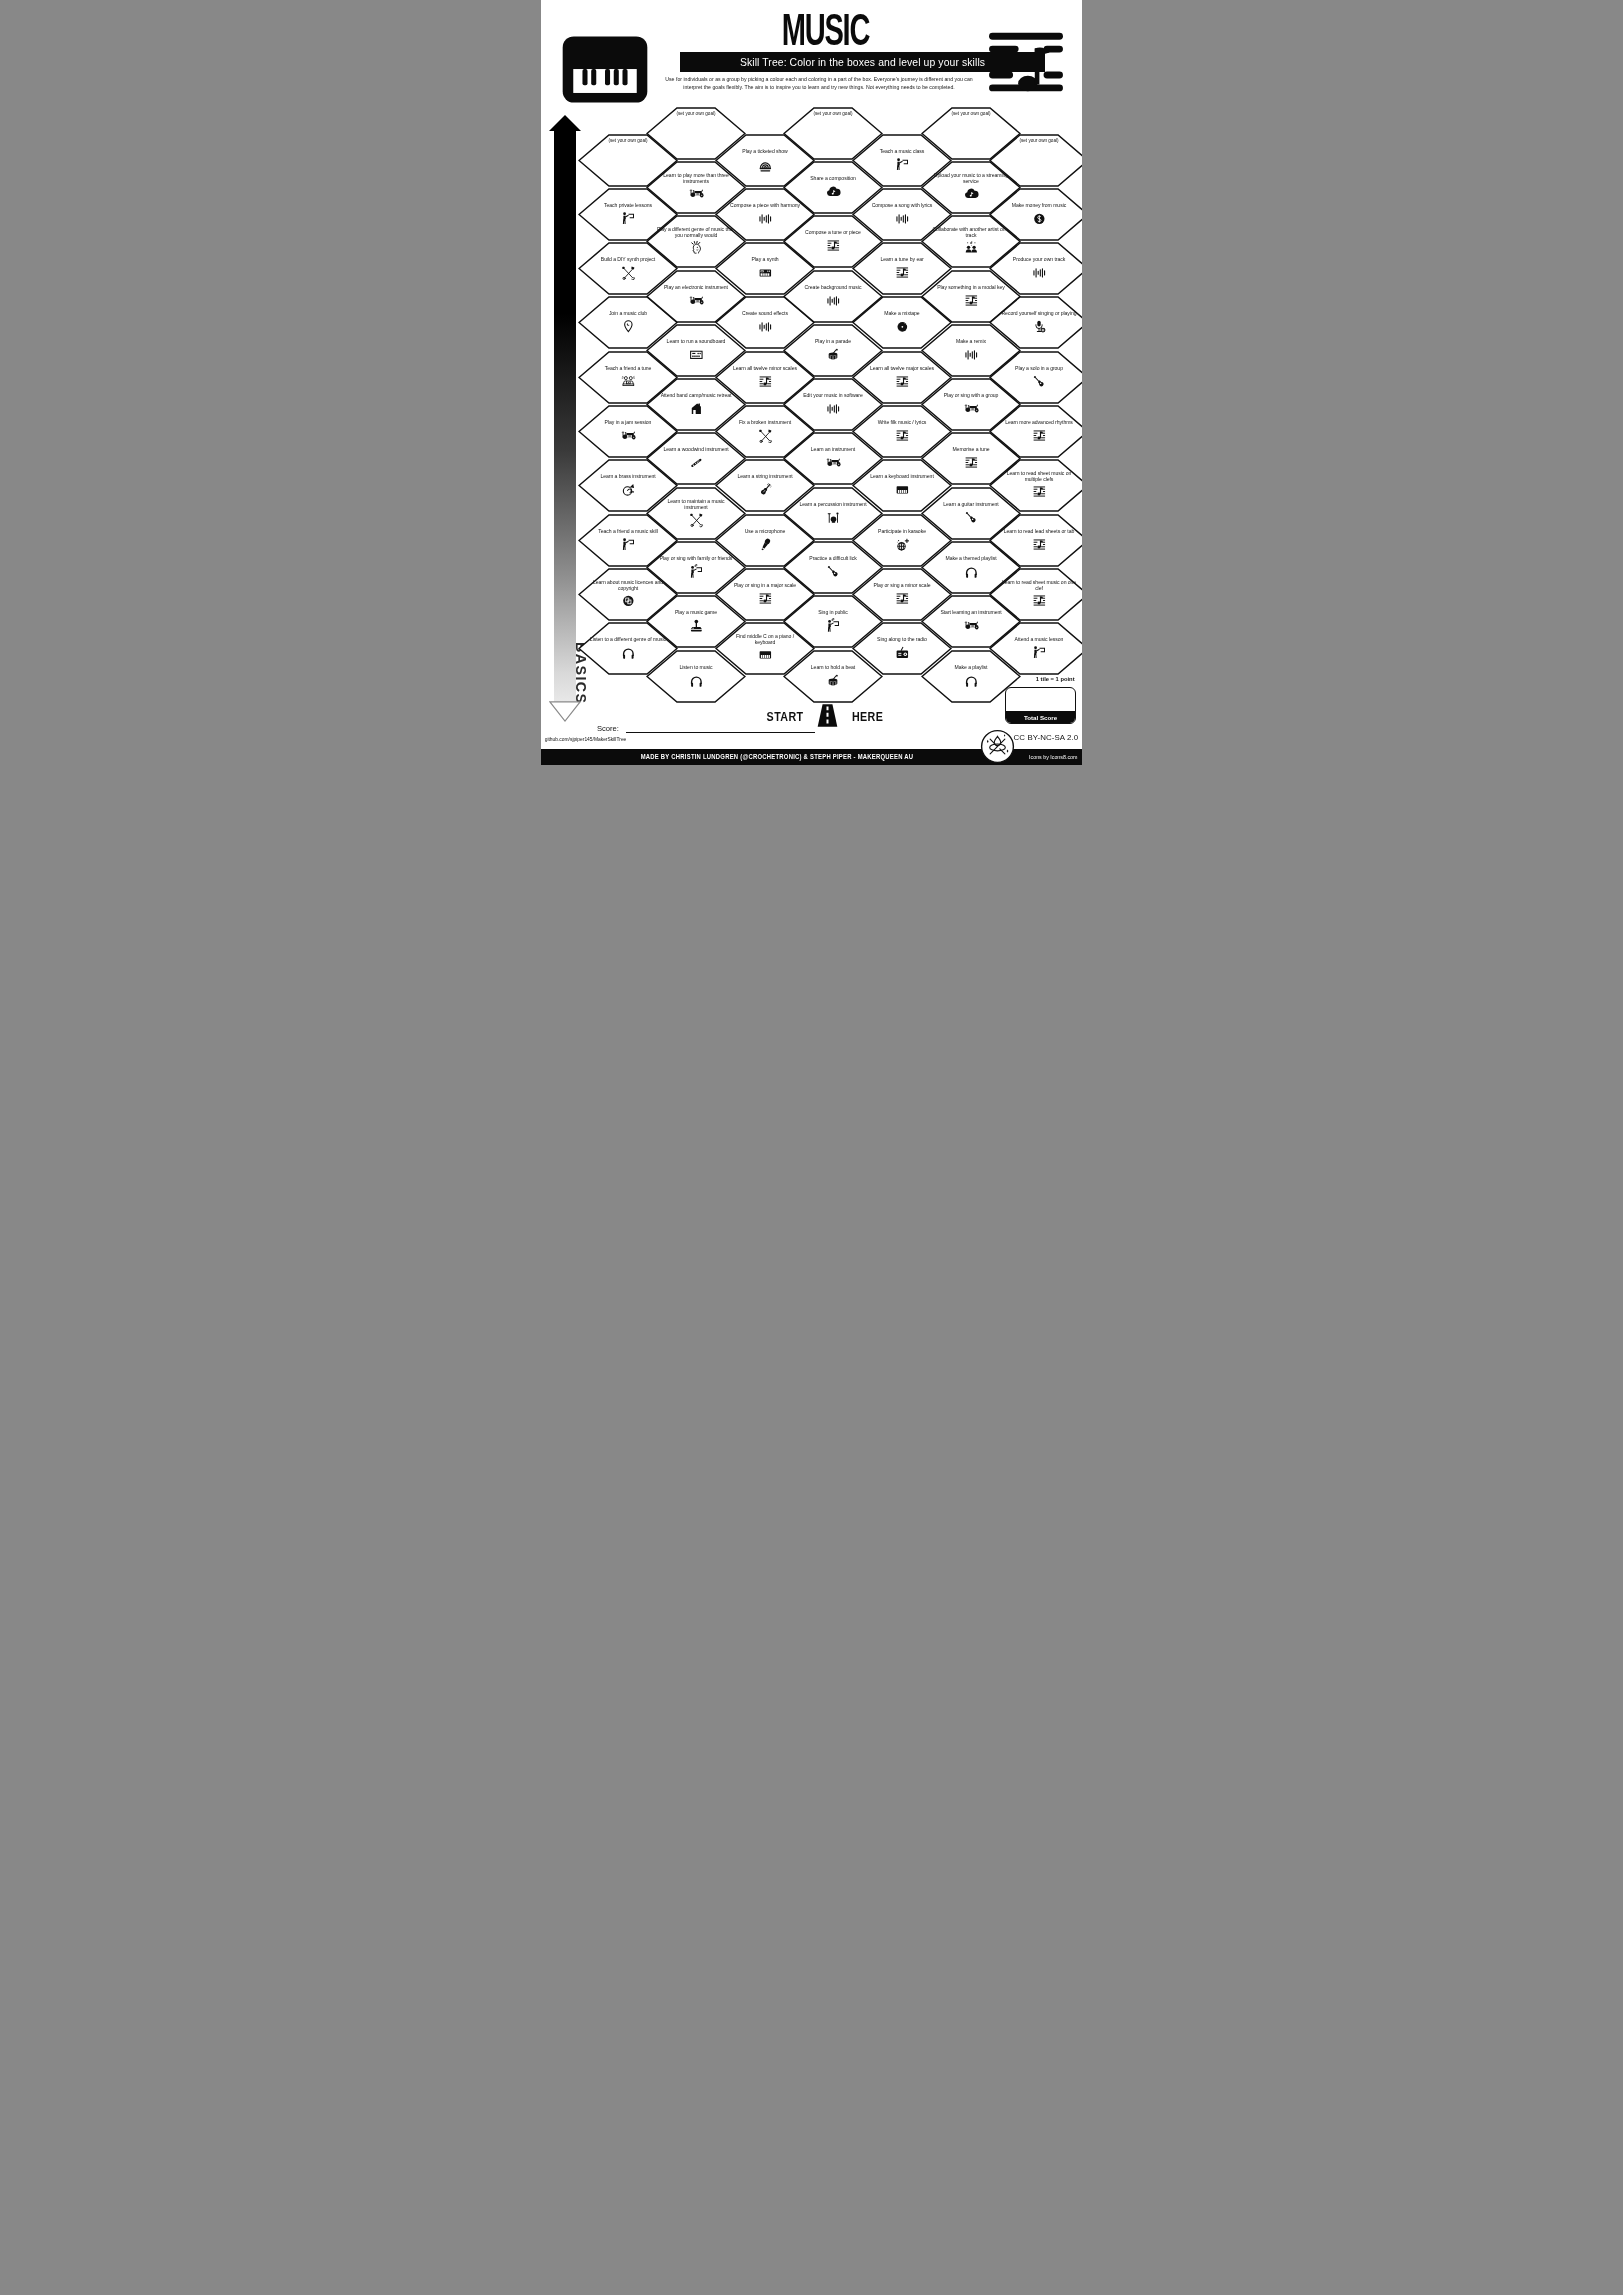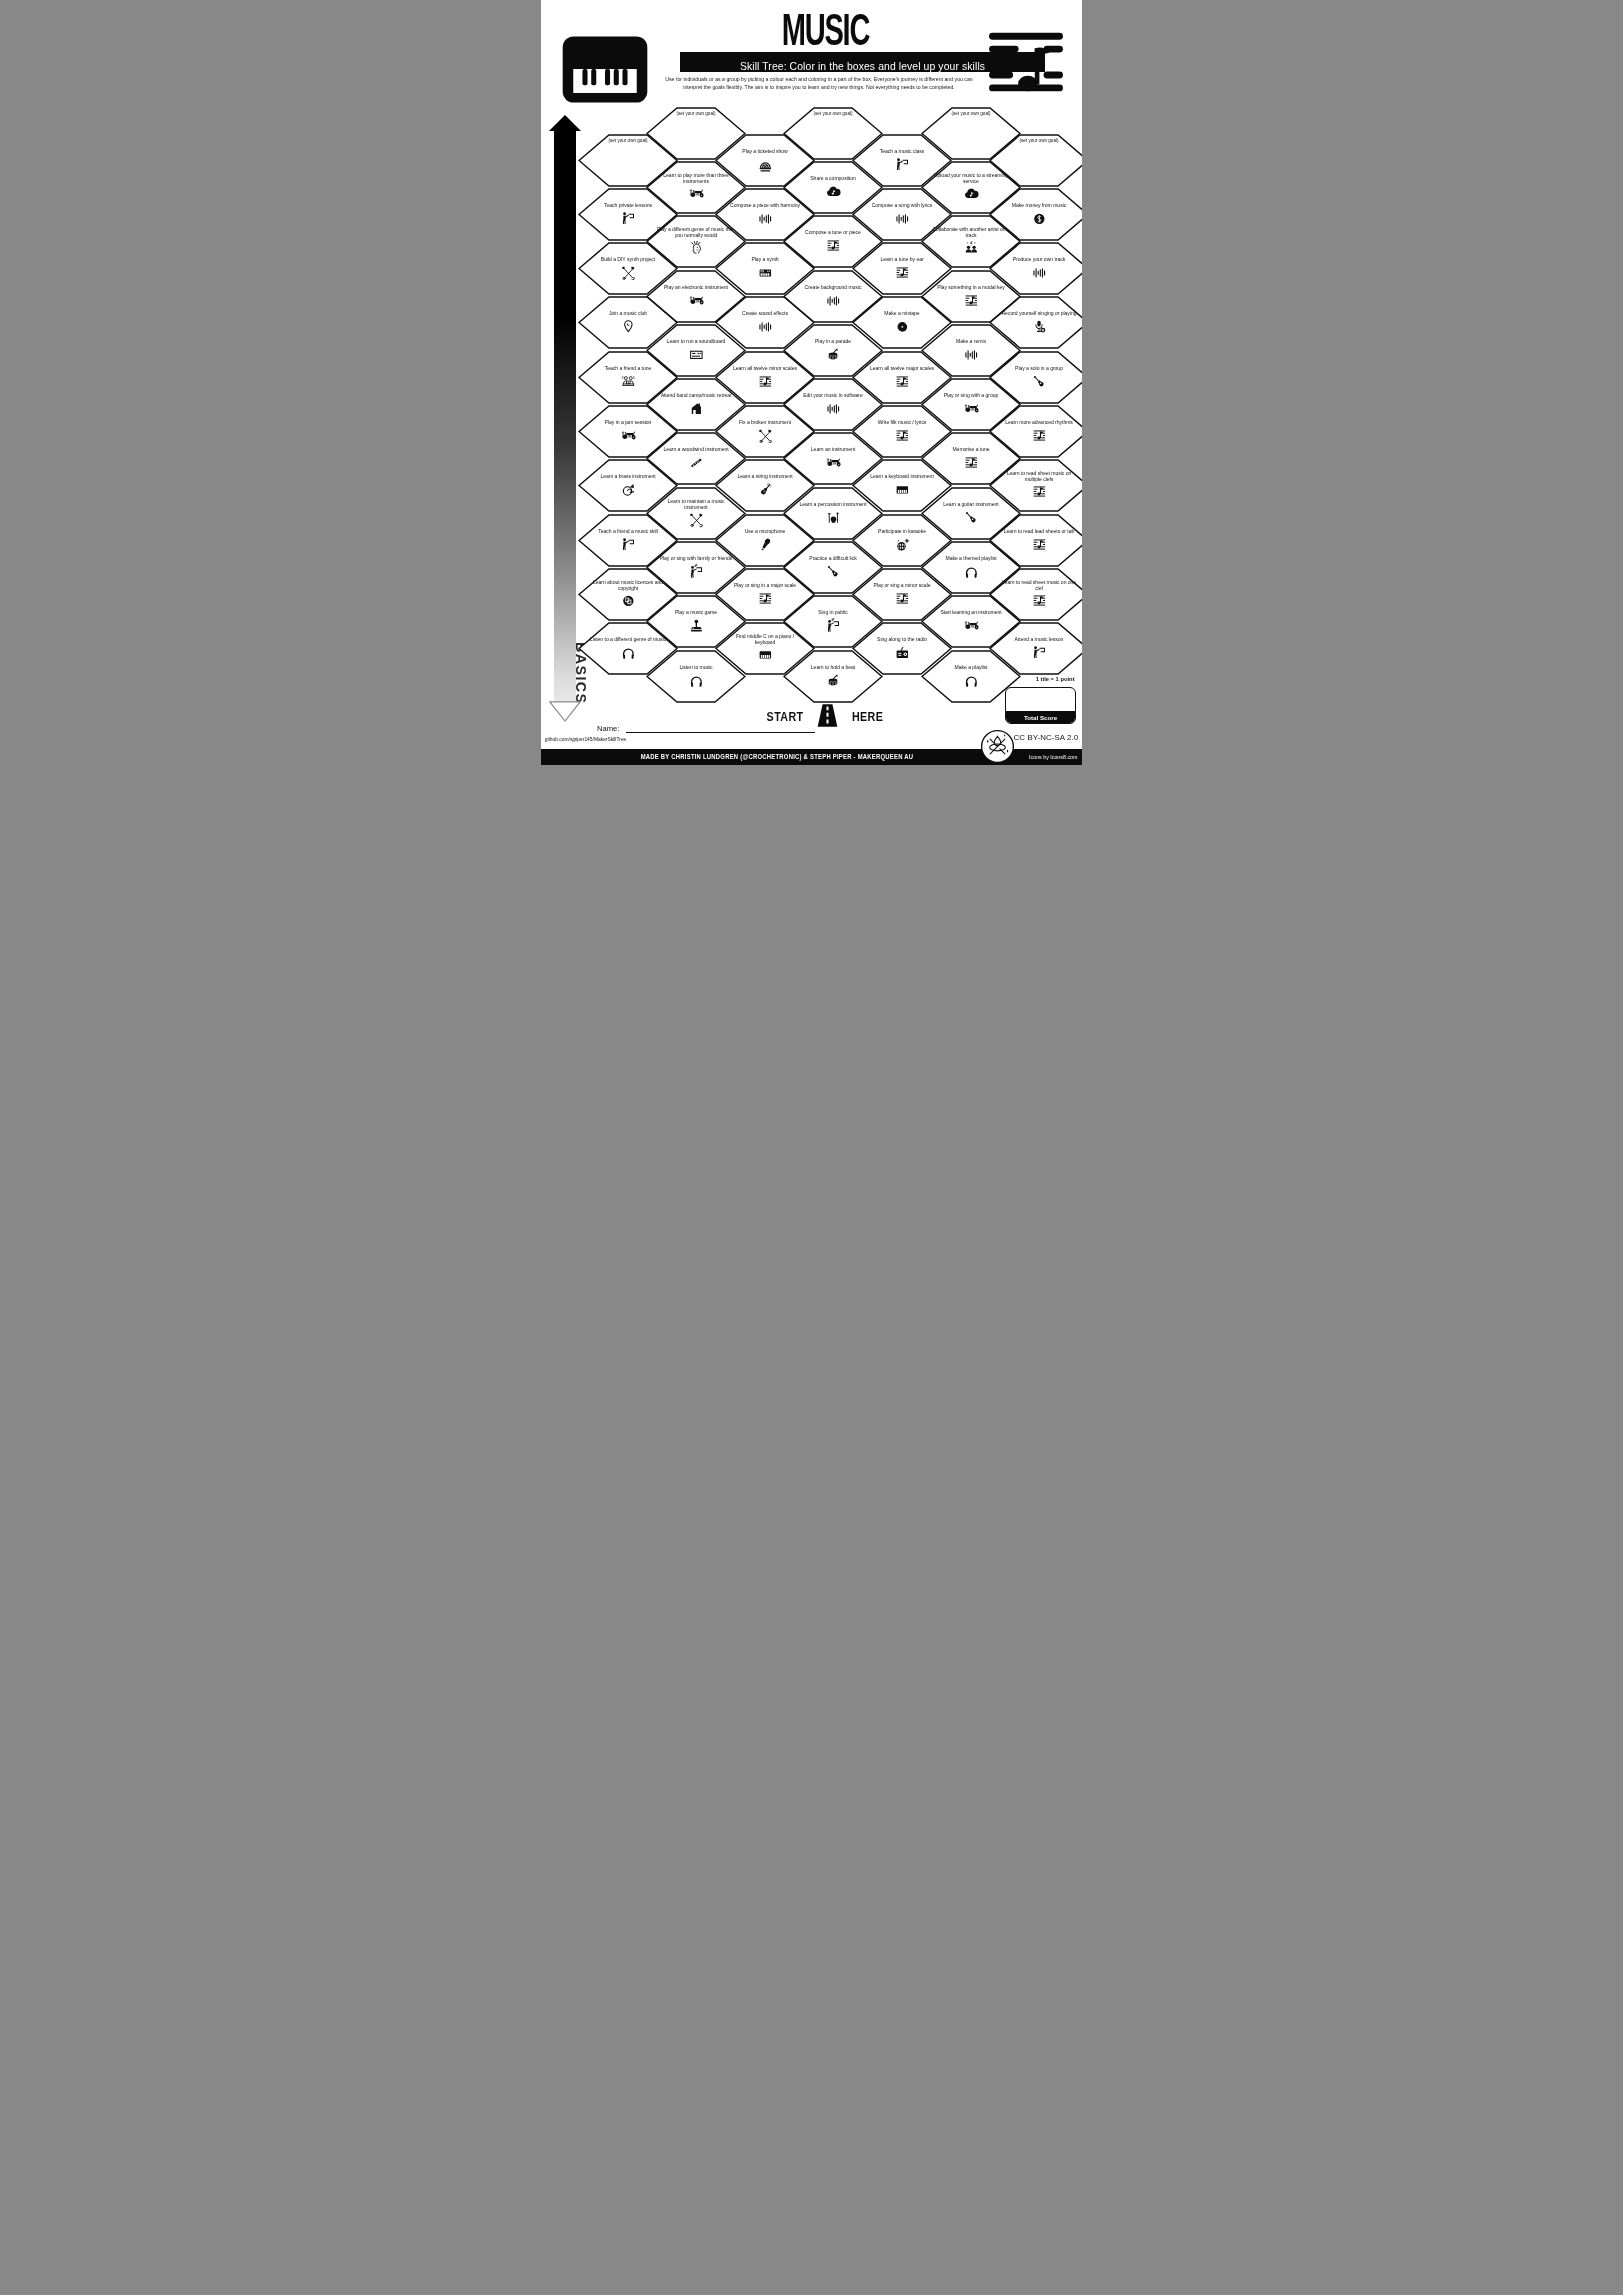--- a/index.html
+++ b/index.html
@@ -3,21 +3,21 @@
 <meta charset="utf-8">
 <style>
   html,body{margin:0;padding:0;background:#888;}
   .page{position:relative;width:541px;height:765px;margin:0 auto;background:#fff;overflow:hidden;
         font-family:"Liberation Sans",sans-serif;color:#111;}
   
   .title{position:absolute;left:132px;top:3.7px;width:305px;text-align:center;font-size:44px;
          font-weight:800;letter-spacing:-1.9px;transform:scale(.66,1.02);transform-origin:center top;
          color:#0b0b0b;white-space:nowrap;}
   .subtitle-bar{position:absolute;left:139px;top:52px;width:365px;height:20.4px;background:#0b0b0b;
-         color:#fff;display:flex;align-items:flex-end;justify-content:center;font-size:10.4px;letter-spacing:0.1px;}
+         color:#fff;display:flex;align-items:center;justify-content:center;font-size:10.4px;letter-spacing:0.1px;}
   .desc{position:absolute;left:116px;top:76px;width:324px;text-align:center;font-size:5.2px;
          line-height:1.45;font-weight:500;color:#1a1a1a;}
   .piano-logo{position:absolute;left:20.4px;top:35px;}
   .staff-logo{position:absolute;left:448px;top:29px;}
   
   .arrow-up{position:absolute;left:7.9px;top:115px;width:0;height:0;
         border-left:16px solid transparent;border-right:16px solid transparent;border-bottom:16.7px solid #000;}
   .arrow-shaft{position:absolute;left:13px;top:131px;width:22px;height:571px;
         background:linear-gradient(180deg,#000 0%,#000 32%,#3a3a3a 56%,#8f8f8f 78%,#d9d9d9 95%,#e8e8e8 100%);}
   .arrow-down{position:absolute;left:7.9px;top:701px;}
@@ -1458,21 +1458,21 @@
         <path d="M19 3h22l11 50H8z"></path>
         <g stroke="#fff" stroke-width="4.5" fill="none">
             <path d="M30 8v8M30 22v9M30 37v9"></path>
           </g>
       </svg>
     </span>
     <span class="start-word">HERE</span>
   </div>
 
   <div class="name-row">
-    <span>Name:</span>
+    <span>Score:</span>
     <span class="name-line"></span>
   </div>
   <div class="repo">github.com/sjpiper145/MakerSkillTree</div>
 
   <div class="tile-note">1 tile = 1 point</div>
   <div class="score-box">
     <div class="score-strip">Total Score</div>
   </div>
   <div class="license">CC BY-NC-SA 2.0</div>
 

